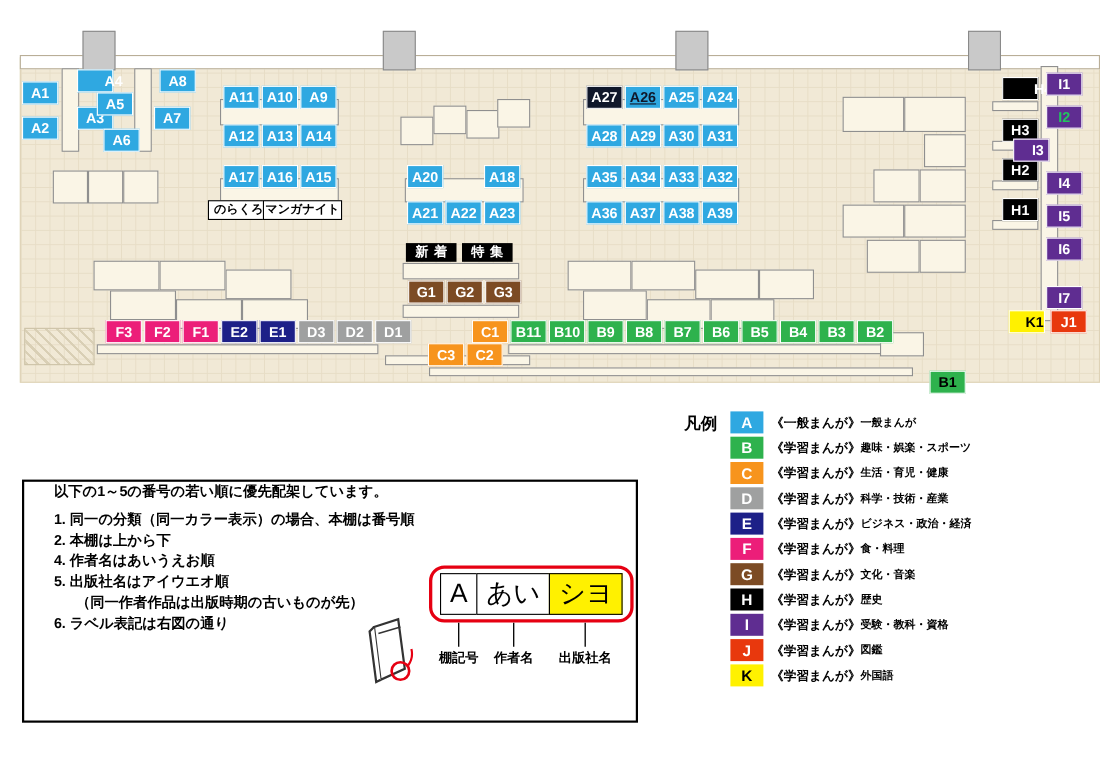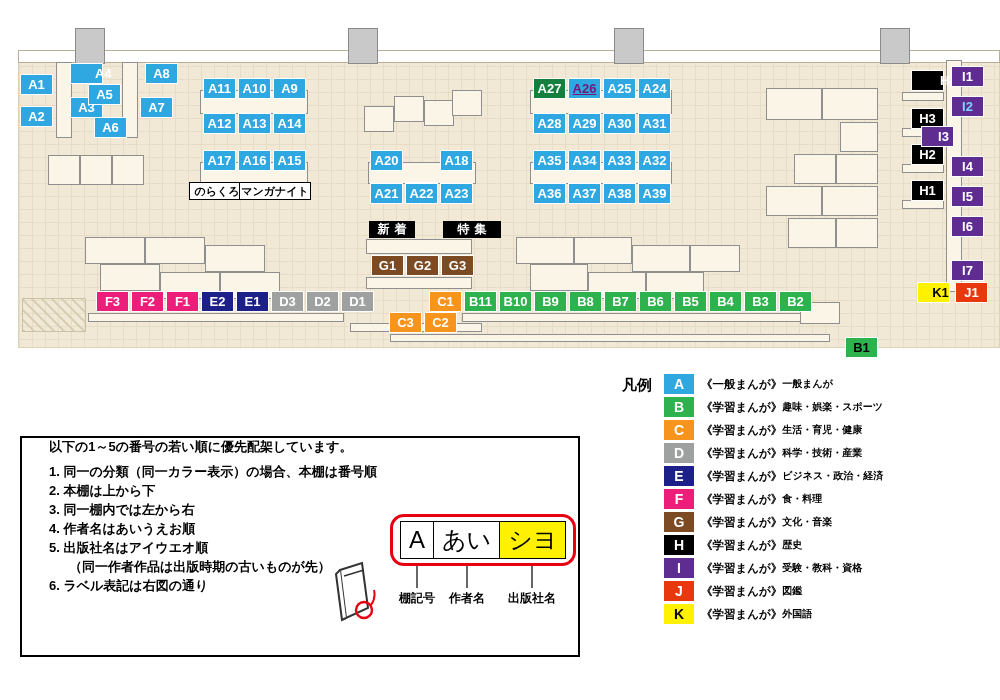--- a/index.html
+++ b/index.html
@@ -135,22 +135,22 @@
     <div class="map-label" style="left: 273px; top: 113px; background: rgb(47, 168, 225); color: rgb(255, 255, 255);">A14</div>
     <div class="map-label" style="left: 203px; top: 150px; background: rgb(47, 168, 225); color: rgb(255, 255, 255);">A17</div>
     <div class="map-label" style="left: 238px; top: 150px; background: rgb(47, 168, 225); color: rgb(255, 255, 255);">A16</div>
     <div class="map-label" style="left: 273px; top: 150px; background: rgb(47, 168, 225); color: rgb(255, 255, 255);">A15</div>
     <div class="map-label" style="left: 370px; top: 150px; background: rgb(47, 168, 225); color: rgb(255, 255, 255);">A20</div>
     <div class="map-label" style="left: 405px; top: 150px; background: rgb(47, 168, 225); color: rgb(255, 255, 255); margin-top: 32px;">A19</div>
     <div class="map-label" style="left: 440px; top: 150px; background: rgb(47, 168, 225); color: rgb(255, 255, 255);">A18</div>
     <div class="map-label" style="left: 370px; top: 183px; background: rgb(47, 168, 225); color: rgb(255, 255, 255);">A21</div>
     <div class="map-label" style="left: 405px; top: 183px; background: rgb(47, 168, 225); color: rgb(255, 255, 255);">A22</div>
     <div class="map-label" style="left: 440px; top: 183px; background: rgb(47, 168, 225); color: rgb(255, 255, 255);">A23</div>
-    <div class="map-label" style="left: 533px; top: 78px; background: #15803d; color: rgb(255, 255, 255);">A27</div>
-    <div class="map-label" style="left: 568px; top: 78px; background: rgb(47, 168, 225); color: #701a75; text-decoration: underline;">A26</div>
+    <div class="map-label" style="left: 533px; top: 78px; background: #0f172a; color: rgb(255, 255, 255);">A27</div>
+    <div class="map-label" style="left: 568px; top: 78px; background: rgb(47, 168, 225); color: #0f172a; text-decoration: underline;">A26</div>
     <div class="map-label" style="left: 603px; top: 78px; background: rgb(47, 168, 225); color: rgb(255, 255, 255);">A25</div>
     <div class="map-label" style="left: 638px; top: 78px; background: rgb(47, 168, 225); color: rgb(255, 255, 255);">A24</div>
     <div class="map-label" style="left: 533px; top: 113px; background: rgb(47, 168, 225); color: rgb(255, 255, 255);">A28</div>
     <div class="map-label" style="left: 568px; top: 113px; background: rgb(47, 168, 225); color: rgb(255, 255, 255);">A29</div>
     <div class="map-label" style="left: 603px; top: 113px; background: rgb(47, 168, 225); color: rgb(255, 255, 255);">A30</div>
     <div class="map-label" style="left: 638px; top: 113px; background: rgb(47, 168, 225); color: rgb(255, 255, 255);">A31</div>
     <div class="map-label" style="left: 533px; top: 150px; background: rgb(47, 168, 225); color: rgb(255, 255, 255);">A35</div>
     <div class="map-label" style="left: 568px; top: 150px; background: rgb(47, 168, 225); color: rgb(255, 255, 255);">A34</div>
     <div class="map-label" style="left: 603px; top: 150px; background: rgb(47, 168, 225); color: rgb(255, 255, 255);">A33</div>
     <div class="map-label" style="left: 638px; top: 150px; background: rgb(47, 168, 225); color: rgb(255, 255, 255);">A32</div>
@@ -181,32 +181,32 @@
     <div class="map-label" style="left: 744px; top: 291px; background: rgb(46, 178, 77); color: rgb(255, 255, 255);">B3</div>
     <div class="map-label" style="left: 779px; top: 291px; background: rgb(46, 178, 77); color: rgb(255, 255, 255);">B2</div>
     <div class="map-label" style="left: 389px; top: 312px; background: rgb(247, 148, 29); color: rgb(255, 255, 255);">C3</div>
     <div class="map-label" style="left: 424px; top: 312px; background: rgb(247, 148, 29); color: rgb(255, 255, 255);">C2</div>
     <div class="map-label" style="left: 845px; top: 304px; background: rgb(46, 178, 77); color: #000000; margin-top: 33px;">B1</div>
     <div class="map-label" style="left: 911px; top: 70px; background: rgb(0, 0, 0); color: rgb(255, 255, 255); padding-left: 28px;">H4</div>
     <div class="map-label" style="left: 911px; top: 108px; background: rgb(0, 0, 0); color: rgb(255, 255, 255);">H3</div>
     <div class="map-label" style="left: 911px; top: 144px; background: rgb(0, 0, 0); color: rgb(255, 255, 255);">H2</div>
     <div class="map-label" style="left: 911px; top: 180px; background: rgb(0, 0, 0); color: rgb(255, 255, 255);">H1</div>
     <div class="map-label" style="left: 951px; top: 66px; background: rgb(95, 45, 145); color: rgb(255, 255, 255);">I1</div>
-    <div class="map-label" style="left: 951px; top: 96px; background: rgb(95, 45, 145); color: #7dd3fc;">I2</div>
+    <div class="map-label" style="left: 951px; top: 96px; background: rgb(95, 45, 145); color: #22c55e;">I2</div>
     <div class="map-label" style="left: 921px; top: 126px; background: rgb(95, 45, 145); color: rgb(255, 255, 255); padding-left: 12px;">I3</div>
     <div class="map-label" style="left: 951px; top: 156px; background: rgb(95, 45, 145); color: rgb(255, 255, 255);">I4</div>
     <div class="map-label" style="left: 951px; top: 186px; background: rgb(95, 45, 145); color: rgb(255, 255, 255);">I5</div>
     <div class="map-label" style="left: 951px; top: 216px; background: rgb(95, 45, 145); color: rgb(255, 255, 255);">I6</div>
     <div class="map-label" style="left: 951px; top: 260px; background: rgb(95, 45, 145); color: rgb(255, 255, 255);">I7</div>
     <div class="map-label" style="left: 917px; top: 282px; background: rgb(255, 241, 0); color: rgb(0, 0, 0); padding-left: 14px;">K1</div>
     <div class="map-label" style="left: 955px; top: 282px; background: rgb(232, 56, 13); color: rgb(255, 255, 255);">J1</div>
     <div class="special-label white" style="left: 189px; top: 182px; width: 56px;">のらくろ</div>
     <div class="special-label white" style="left: 239px; top: 182px; width: 72px;">マンガナイト</div>
     <div class="special-label black" style="left: 369px; top: 221px; width: 46px;">新着</div>
-    <div class="special-label black" style="left: 443px; top: 221px; width: 58px;">特集</div>
+    <div class="special-label black" style="left: 420px; top: 221px; width: 46px;">特集</div>
   </div>
 
 <div class="legend">
   <div class="legend-title">凡例</div>
   <div class="legend-items">
       <div class="legend-row">
         <span class="legend-letter" style="background: rgb(47, 168, 225); color: rgb(255, 255, 255);">A</span>
         <span class="legend-tag">《一般まんが》</span>
         <span class="legend-name">一般まんが</span>
       </div>
@@ -261,21 +261,20 @@
         <span class="legend-name">外国語</span>
       </div>
     </div>
 </div>
 
 <div class="principles">
   <div class="p-intro">以下の1～5の番号の若い順に優先配架しています。</div>
   <div class="p-rules">
       <div class="p-rule">1. 同一の分類（同一カラー表示）の場合、本棚は番号順</div>
       <div class="p-rule">2. 本棚は上から下</div>
-      <div class="p-rule">3. 同一棚内では左から右</div>
       <div class="p-rule">4. 作者名はあいうえお順</div>
       <div class="p-rule">5. 出版社名はアイウエオ順</div>
       <div class="p-rule indent">（同一作者作品は出版時期の古いものが先）</div>
       <div class="p-rule">6. ラベル表記は右図の通り</div>
     </div>
 
   <div class="example">
     <svg class="book-svg" width="46" height="62" viewBox="0 0 46 62">
       <path d="M10 10 L32 3 L38 48 L16 58 Z" fill="#fff" stroke="#333" stroke-width="2"></path>
       <path d="M10 10 L6 14 L12 60 L16 58" fill="#fff" stroke="#333" stroke-width="2"></path>

